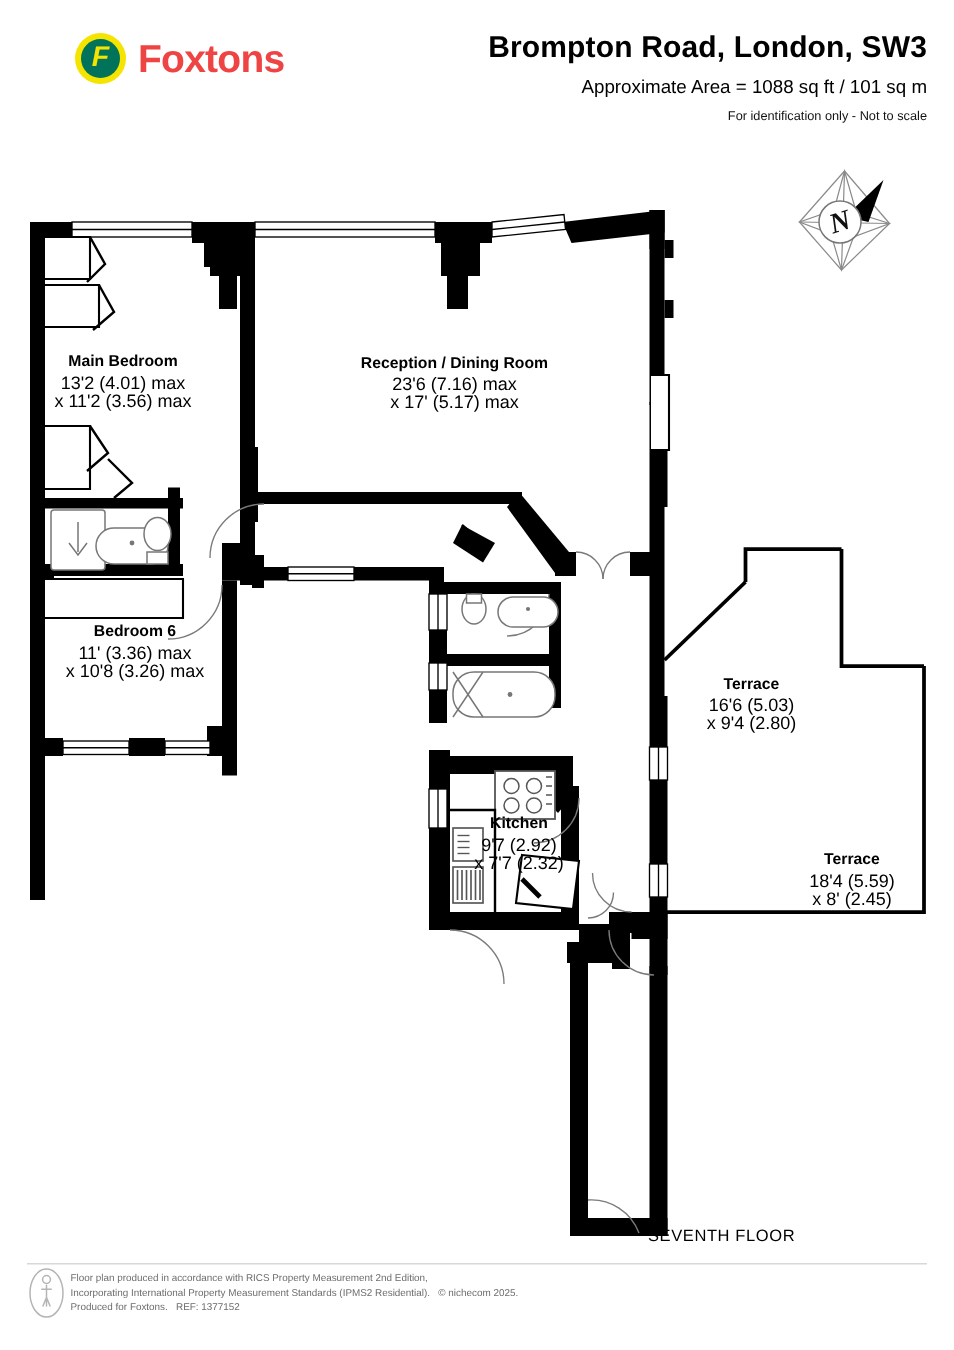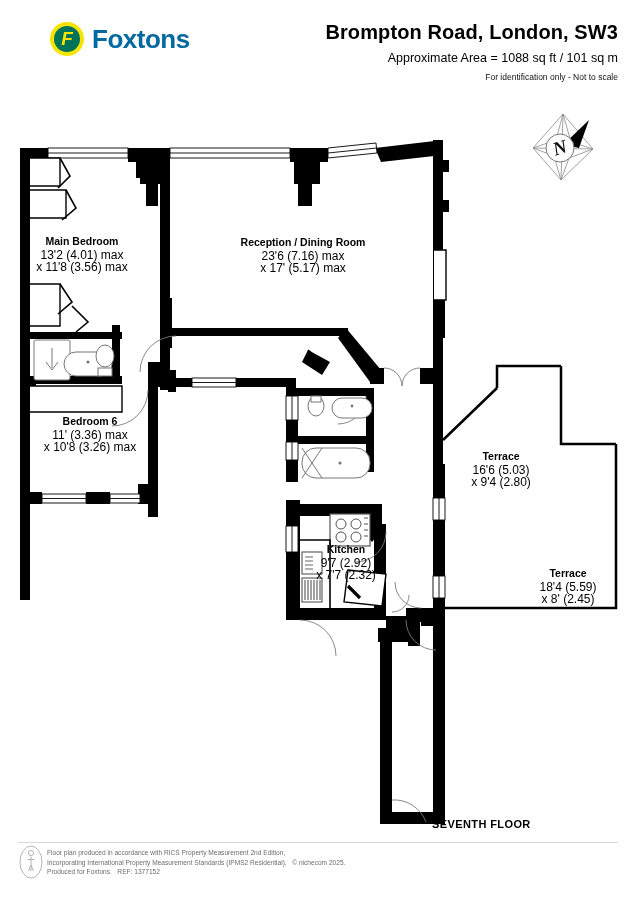--- a/index.html
+++ b/index.html
@@ -47,21 +47,21 @@
     line-height: 19px;
     color: #f5e400;
     font-style: italic;
     letter-spacing: 0;
     transform: translateY(-1px);
   }
   #logo-text {
     font-family: "Liberation Sans", sans-serif;
     font-size: 26px;
     font-weight: bold;
-    color: #0369a1;
+    color: #ef4444;
     letter-spacing: -0.5px;
   }
 
   #title-block {
     position: absolute;
     right: 18px; top: 20px;
     text-align: right;
   }
   #doc-title {
     font-size: 20px;
@@ -102,21 +102,21 @@
   }
   .room-label .rl-dim {
     font-size: 12px;
     display: block;
   }
 
   #floor-caption {
     position: absolute;
     left: 432px; top: 818px;
     font-size: 11px;
-    font-weight: bold;
+    font-weight: normal;
     letter-spacing: 0.4px;
   }
 
   
   #footer {
     position: absolute;
     left: 0; top: 840px;
     width: 636px; height: 60px;
   }
   #footer-rule {
@@ -430,21 +430,21 @@
         <path d="M348,486 L360,498" stroke="#000000" stroke-width="3.2" fill="none"></path>
       </g>
 
       <g></g>
     </svg>
 
     
     <div class="room-label" style="left:12px; top:135px; width:140px;">
       <span class="rl-name">Main Bedroom</span>
       <span class="rl-dim">13'2 (4.01) max</span>
-      <span class="rl-dim">x 11'8 (3.56) max</span>
+      <span class="rl-dim">x 11'2 (3.56) max</span>
     </div>
 
     <div class="room-label" style="left:213px; top:136px; width:180px;">
       <span class="rl-name">Reception / Dining  Room</span>
       <span class="rl-dim">23'6 (7.16) max</span>
       <span class="rl-dim">x 17' (5.17) max</span>
     </div>
 
     <div class="room-label" style="left:20px; top:315px; width:140px;">
       <span class="rl-name">Bedroom 6</span>

